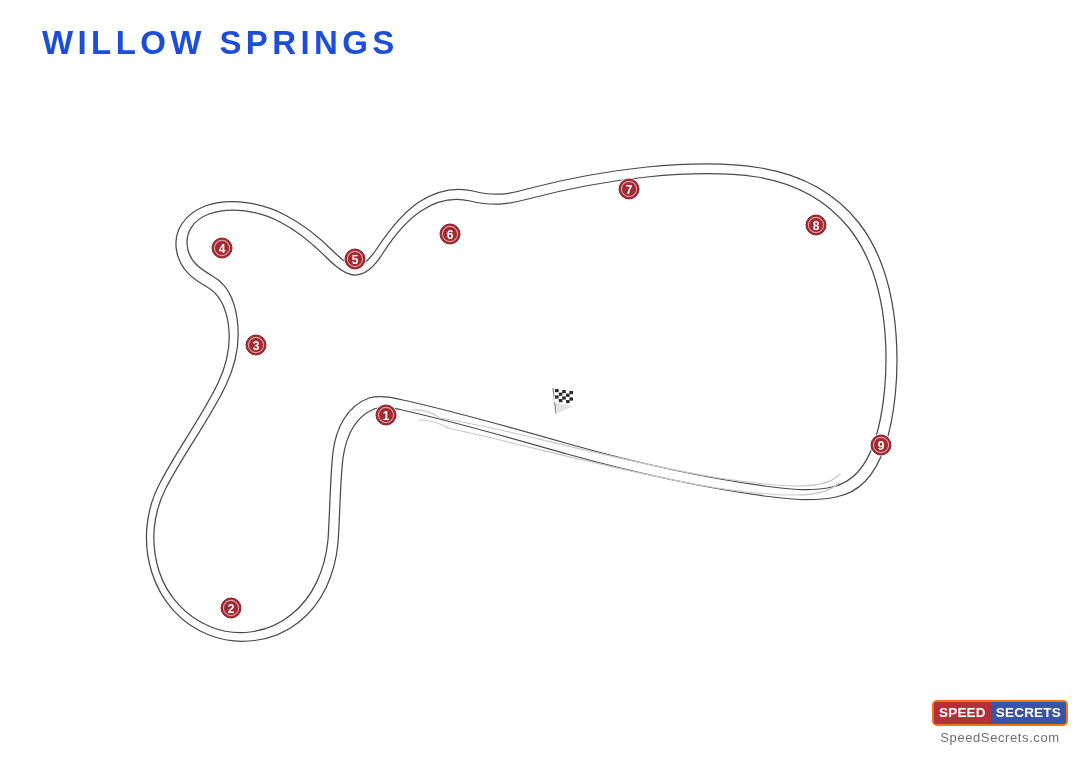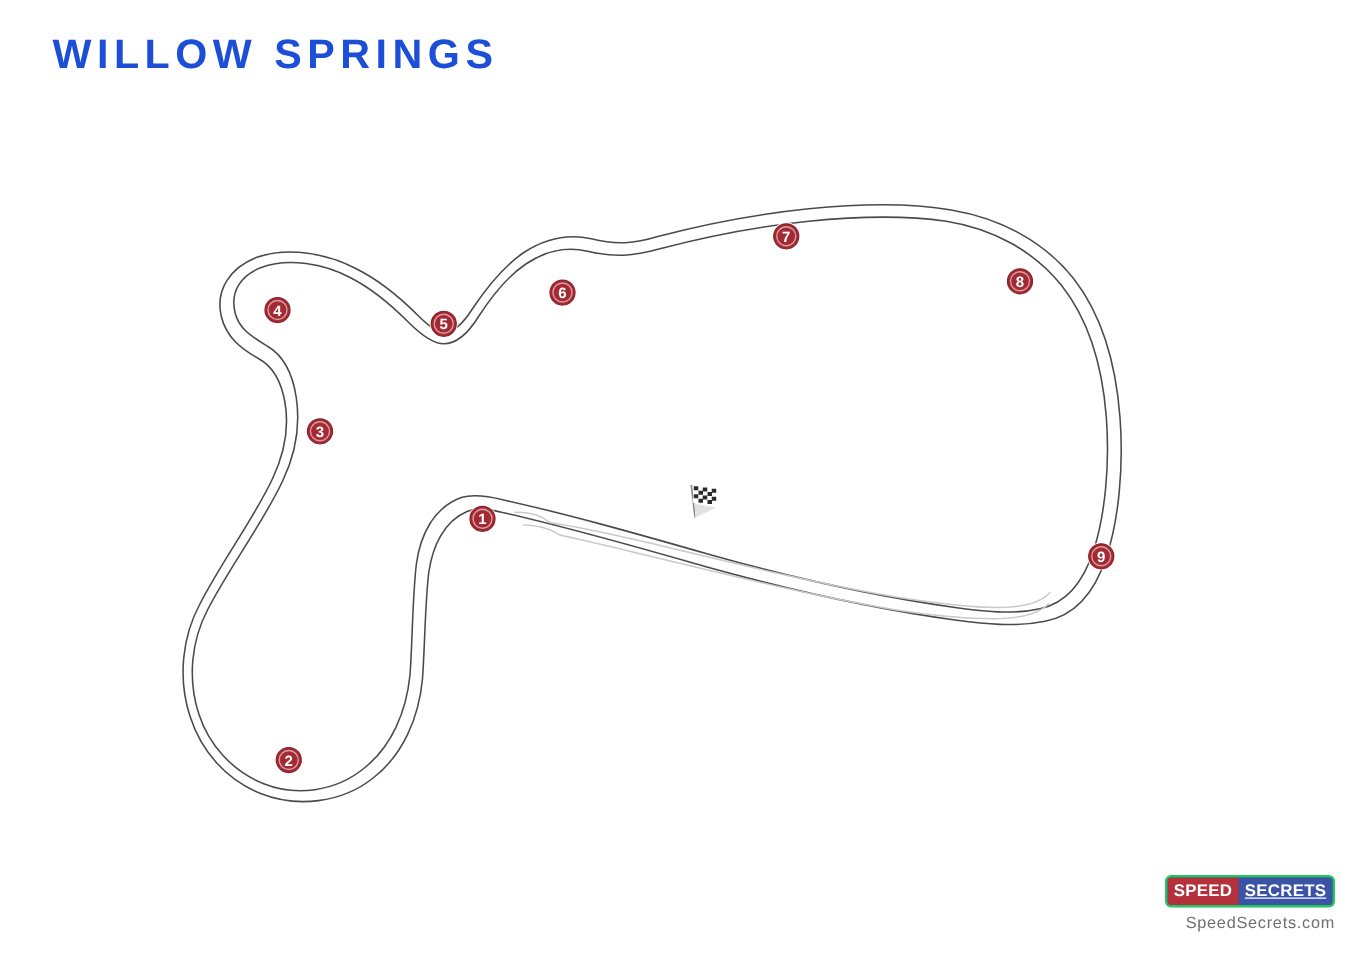--- a/index.html
+++ b/index.html
@@ -102,21 +102,21 @@
     left: 932px;
     top: 700px;
     width: 136px;
     text-align: center;
     user-select: none;
   }
   .logo-plate {
     display: flex;
     align-items: stretch;
     height: 22px;
-    border: 2px solid #22c55e;
+    border: 2px solid #f97316;
     border-radius: 5px;
     overflow: hidden;
     box-shadow: 0 0 0 1px rgba(255,255,255,0.85);
     background: #3a53a4;
   }
   .logo-seg {
     display: flex;
     align-items: center;
     justify-content: center;
     color: #ffffff;
@@ -127,31 +127,29 @@
     line-height: 1;
     padding: 0 5px;
   }
   .logo-seg.speed {
     background: #b4303a;
     flex: 0 0 auto;
   }
   .logo-seg.secrets {
     background: #3a53a4;
     flex: 1 1 auto;
-    text-decoration: underline;
   }
   .logo-url {
     margin-top: 5px;
     font-family: "Liberation Sans", sans-serif;
     font-size: 13px;
     letter-spacing: 0.6px;
     color: #6e6e73;
     line-height: 1;
     white-space: nowrap;
-    text-align: right;
   }
 </style>
 </head>
 <body>
 
 <div id="page-root">
 
   <div class="track-title">WILLOW SPRINGS</div>
 
   <div class="map-wrap">

